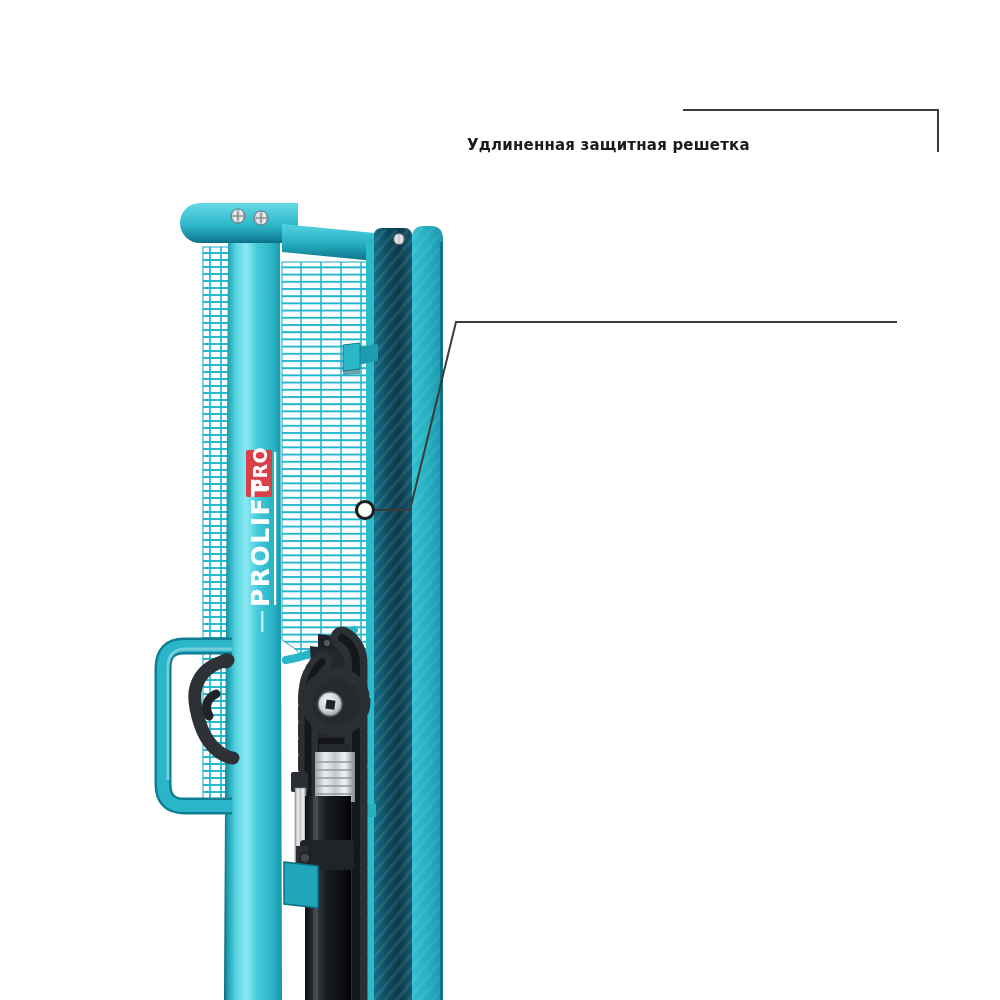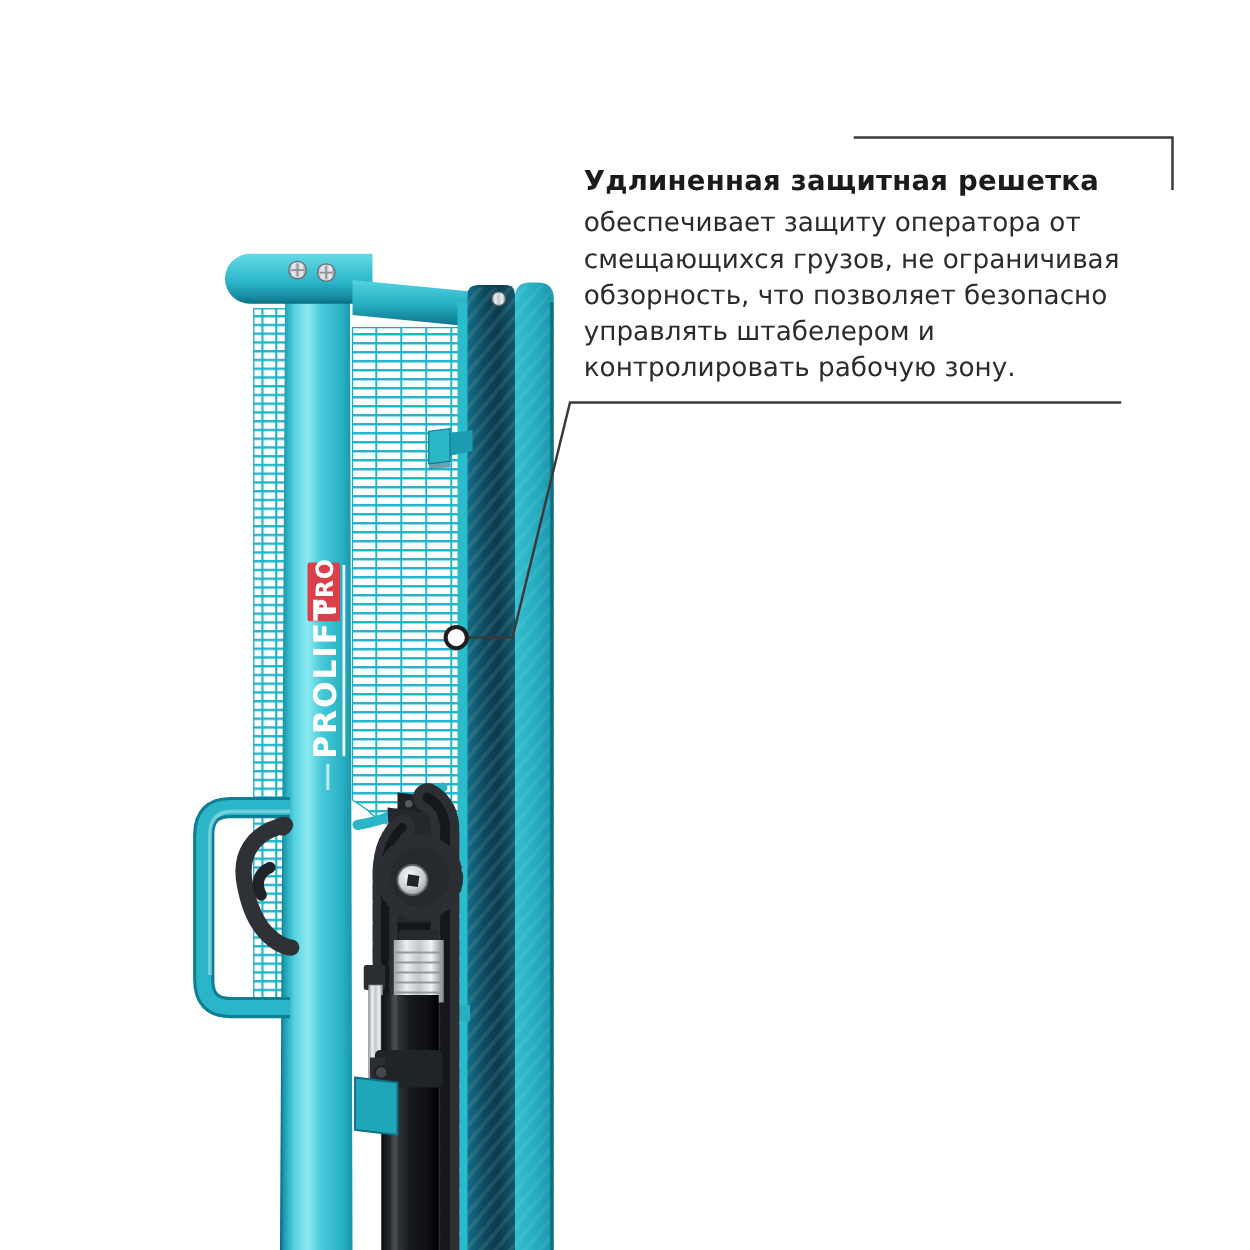--- a/index.html
+++ b/index.html
@@ -6,21 +6,21 @@
   .stage{
     position:relative;width:1000px;height:1000px;background:#ffffff;overflow:hidden;
     font-family:"DejaVu Sans", sans-serif;
   }
   .machine-svg{position:absolute;left:0;top:0;width:1000px;height:1000px;}
   .annotation{
     position:absolute;left:467px;top:131px;width:452px;
     color:#2b2b2b;font-size:21px;line-height:29px;
   }
   .annotation h2{
-    margin:0 0 4px 0;font-size:22px;line-height:29px;font-weight:bold;color:#1b1b1b;
+    margin:0 0 4px 0;font-size:15px;line-height:29px;font-weight:bold;color:#1b1b1b;
     letter-spacing:.2px;
   }
   .annotation p{margin:0;}
   .brand-text{font-family:"DejaVu Sans", sans-serif;}
 </style>
 </head>
 <body>
 
 <div class="stage">
 
@@ -191,16 +191,15 @@
 
     <g>
       <path d="M683,110 H938 V152" fill="none" stroke="#3a3a3a" stroke-width="2"></path>
       <path d="M374,510 H410 L456,322 H897" fill="none" stroke="#3a3a3a" stroke-width="2"></path>
       <circle cx="365" cy="510" r="8.5" fill="#ffffff" stroke="#1e1e1e" stroke-width="3.2"></circle>
     </g>
   </svg>
 
   <div class="annotation">
     <h2>Удлиненная защитная решетка</h2>
-    <p>обеспечивает защиту оператора от смещающихся грузов, не ограничивая обзорность, что позволяет безопасно управлять штабелером и контролировать рабочую зону.</p>
   </div>
 
 </div>
 
 </body></html>

